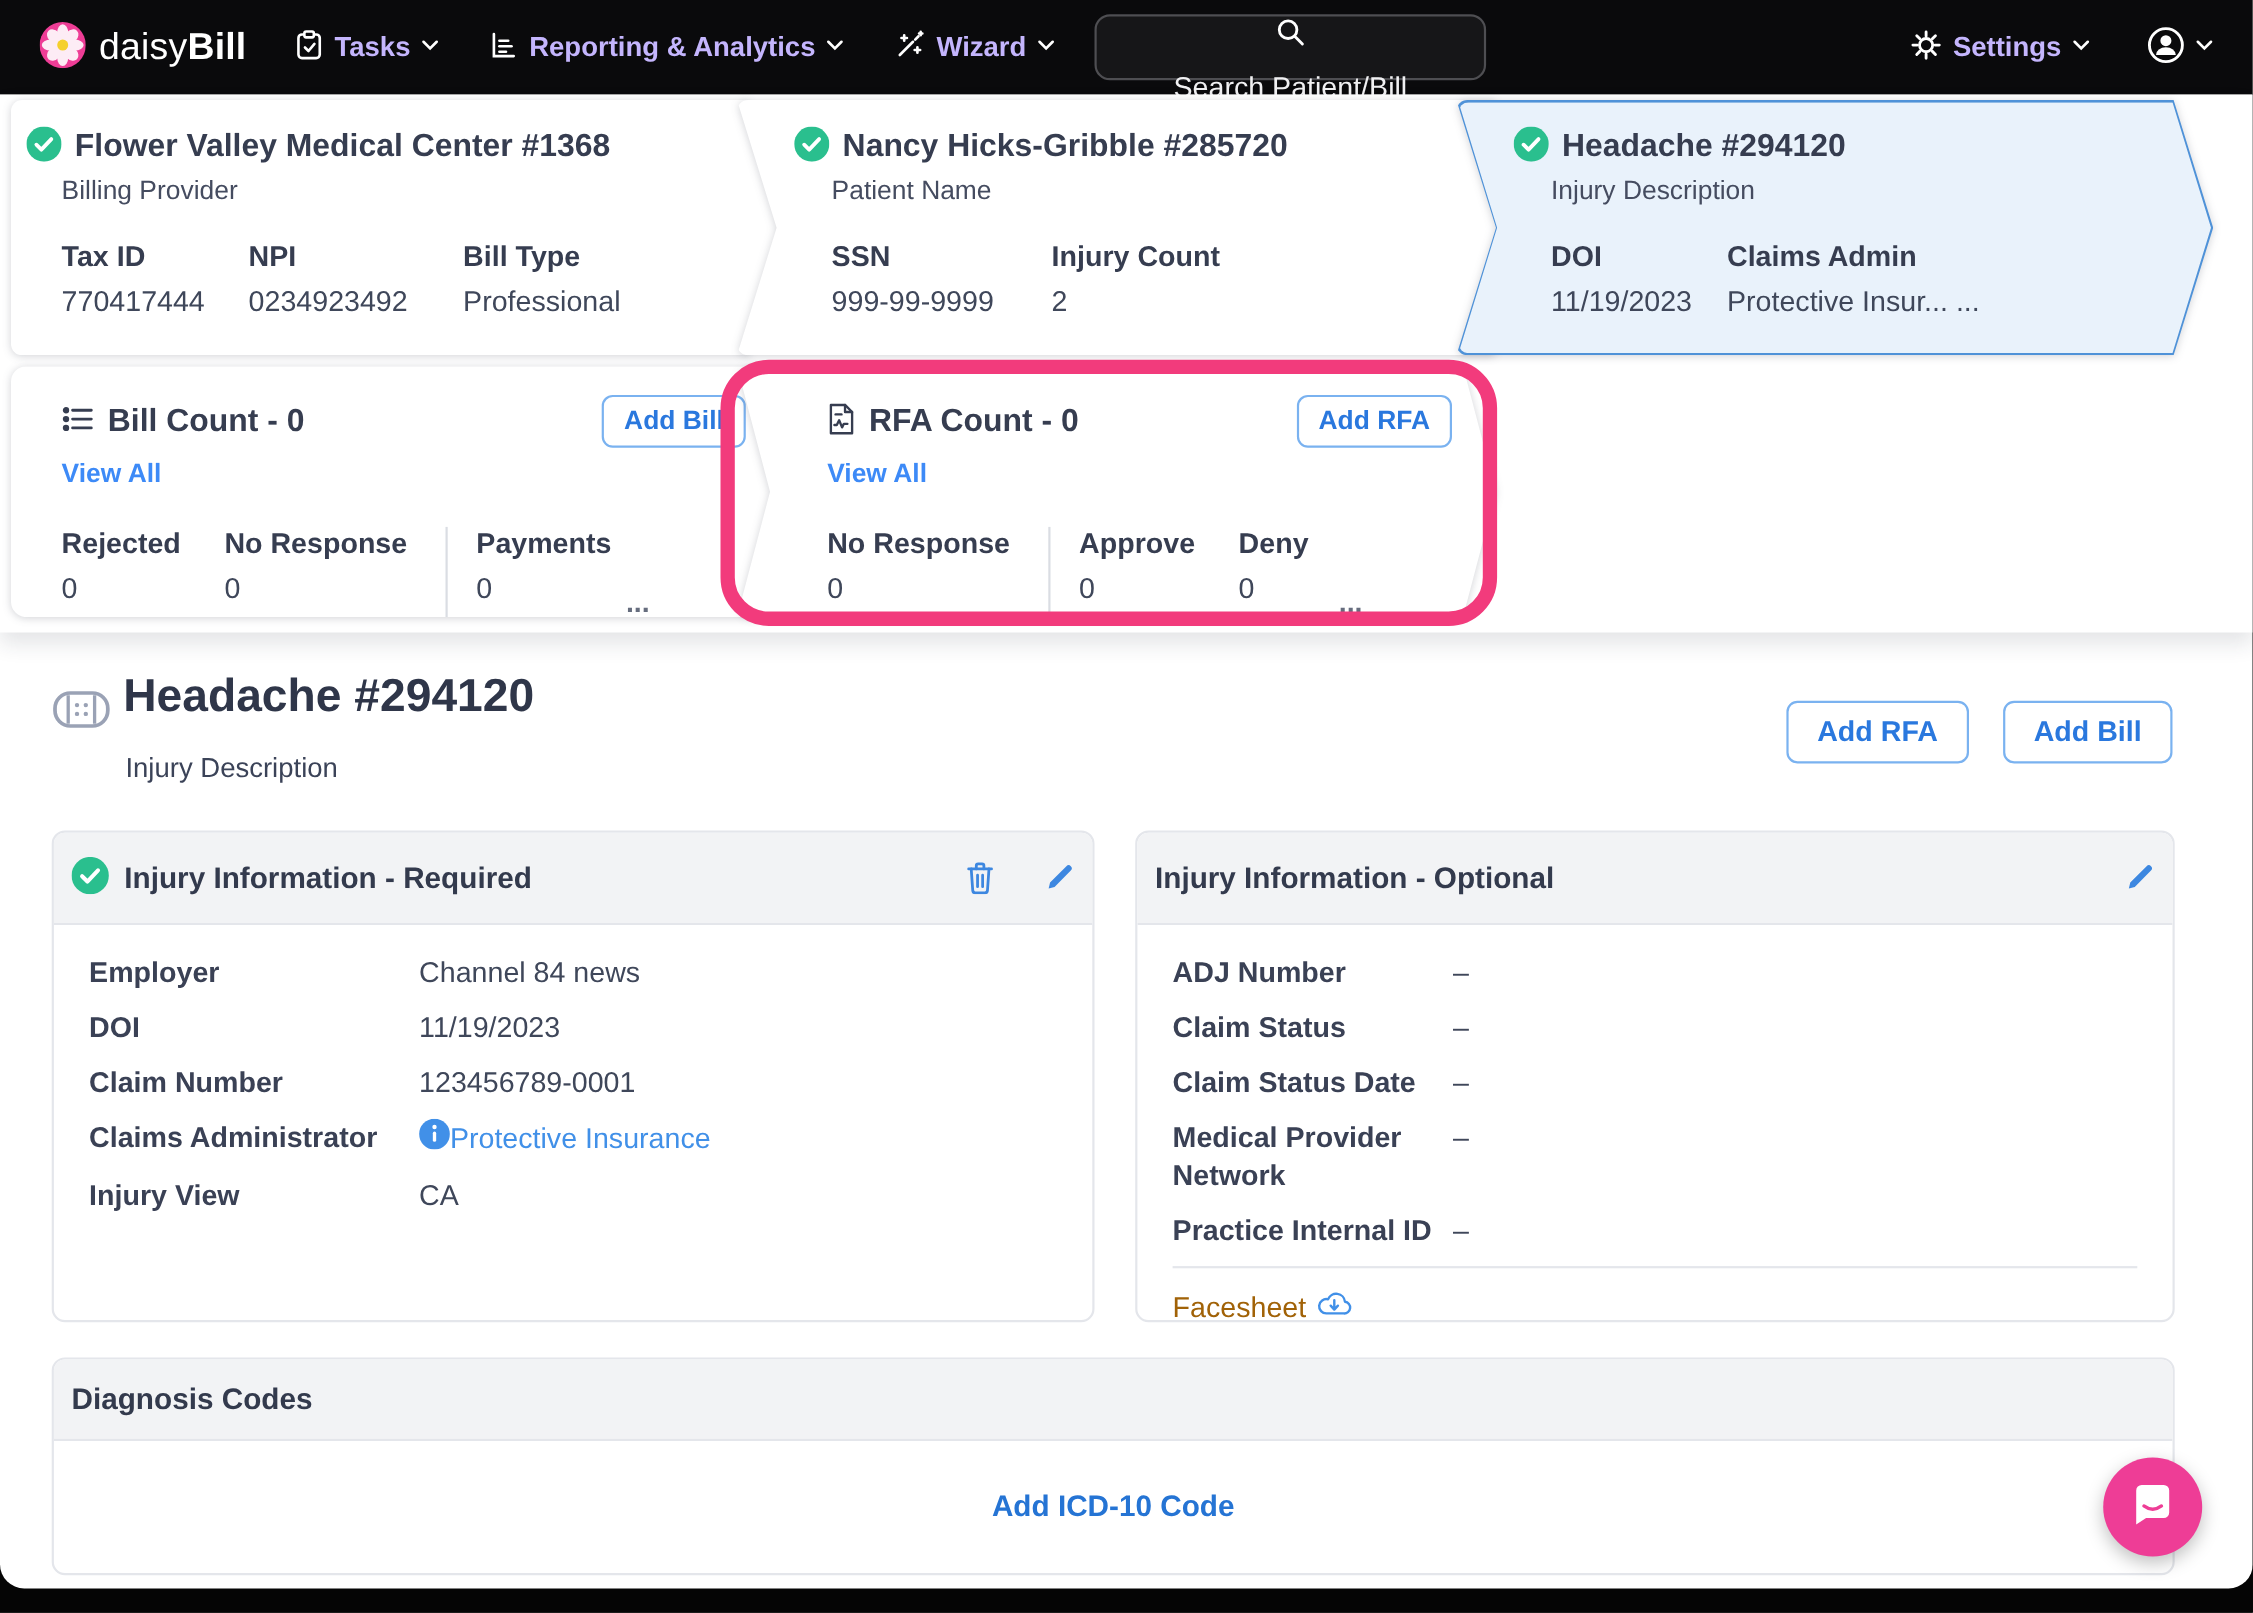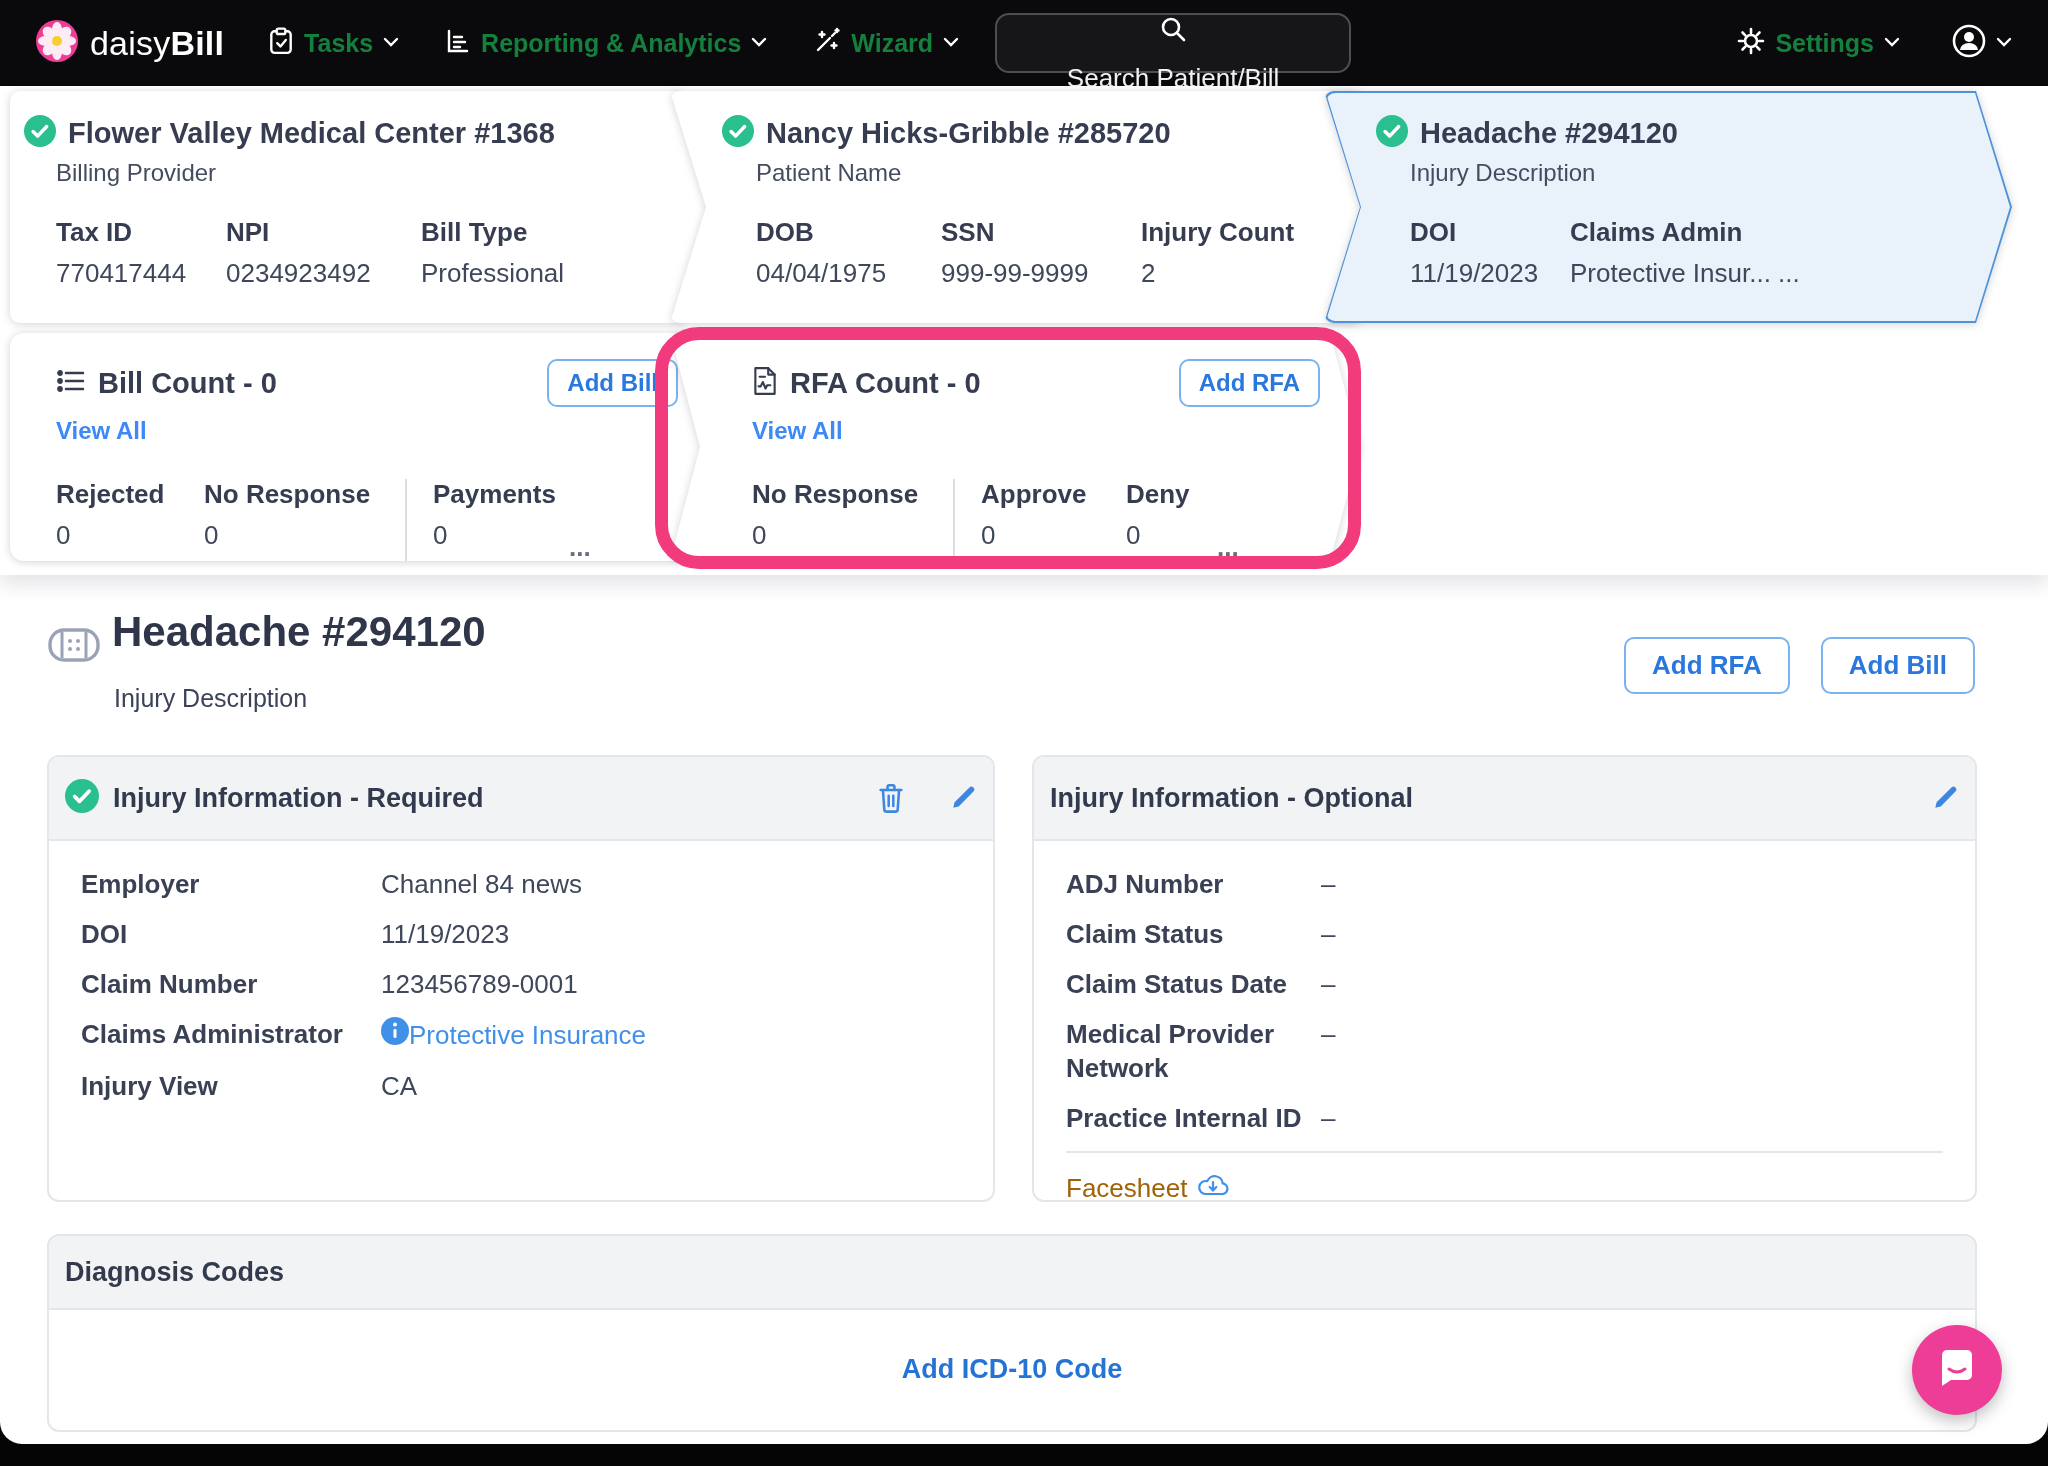--- a/index.html
+++ b/index.html
@@ -10,21 +10,21 @@
 
   
   .nav{position:absolute;top:0;left:0;width:100%;height:86px;background:#0a0a0c;
        display:flex;align-items:center;padding:0 36px;color:#fff;}
   .brand{display:flex;align-items:center;gap:12px;cursor:pointer;}
   .brand-text{font-size:34px;color:#fff;letter-spacing:.2px;}
   .brand-text .light{font-weight:400;}
   .brand-text .bold{font-weight:700;}
   .nav-items{display:flex;align-items:center;gap:46px;margin-left:44px;}
   .nav-item{display:flex;align-items:center;gap:10px;cursor:pointer;}
-  .nav-item-label{font-size:25px;font-weight:700;color:#15803d;}
+  .nav-item-label{font-size:25px;font-weight:700;color:#c4b5fd;}
   .chev{display:inline-block;}
   .nav-search{margin-left:36px;width:356px;height:60px;border:2px solid #4e4e52;background:#161618;
               border-radius:14px;display:flex;align-items:center;gap:16px;padding:0 20px;cursor:pointer;flex-direction:column;}
   .nav-search-label{font-size:26px;color:#f0f0f2;flex:1;}
   .nav-right{margin-left:auto;display:flex;align-items:center;gap:52px;}
   .nav-settings{display:flex;align-items:center;gap:10px;cursor:pointer;}
   .nav-profile{display:flex;align-items:center;gap:10px;cursor:pointer;}
 
   
   .top-band{position:absolute;top:86px;left:0;width:100%;height:489px;background:#fff;
@@ -241,24 +241,20 @@
         <div class="bc-content">
           <div class="bc-head">
             <span><svg width="32" height="32" viewBox="0 0 24 24">
                     <circle cx="12" cy="12" r="12" fill="#2abf8e"></circle>
                     <path d="M6.8 12.4 l3.4 3.4 6.8-7.2" fill="none" stroke="#fff" stroke-width="2.6" stroke-linecap="round" stroke-linejoin="round"></path>
                   </svg></span>
             <span class="bc-title">Nancy Hicks-Gribble #285720</span>
           </div>
           <div class="bc-sub">Patient Name</div>
           <div class="bc-fields">
-            <div style="width:185px;">
-                  <div class="f-label">DOB</div>
-                  <div class="f-value">04/04/1975</div>
-                </div>
             <div style="width:200px;">
                   <div class="f-label">SSN</div>
                   <div class="f-value">999-99-9999</div>
                 </div>
             <div>
                   <div class="f-label">Injury Count</div>
                   <div class="f-value">2</div>
                 </div>
           </div>
         </div>

